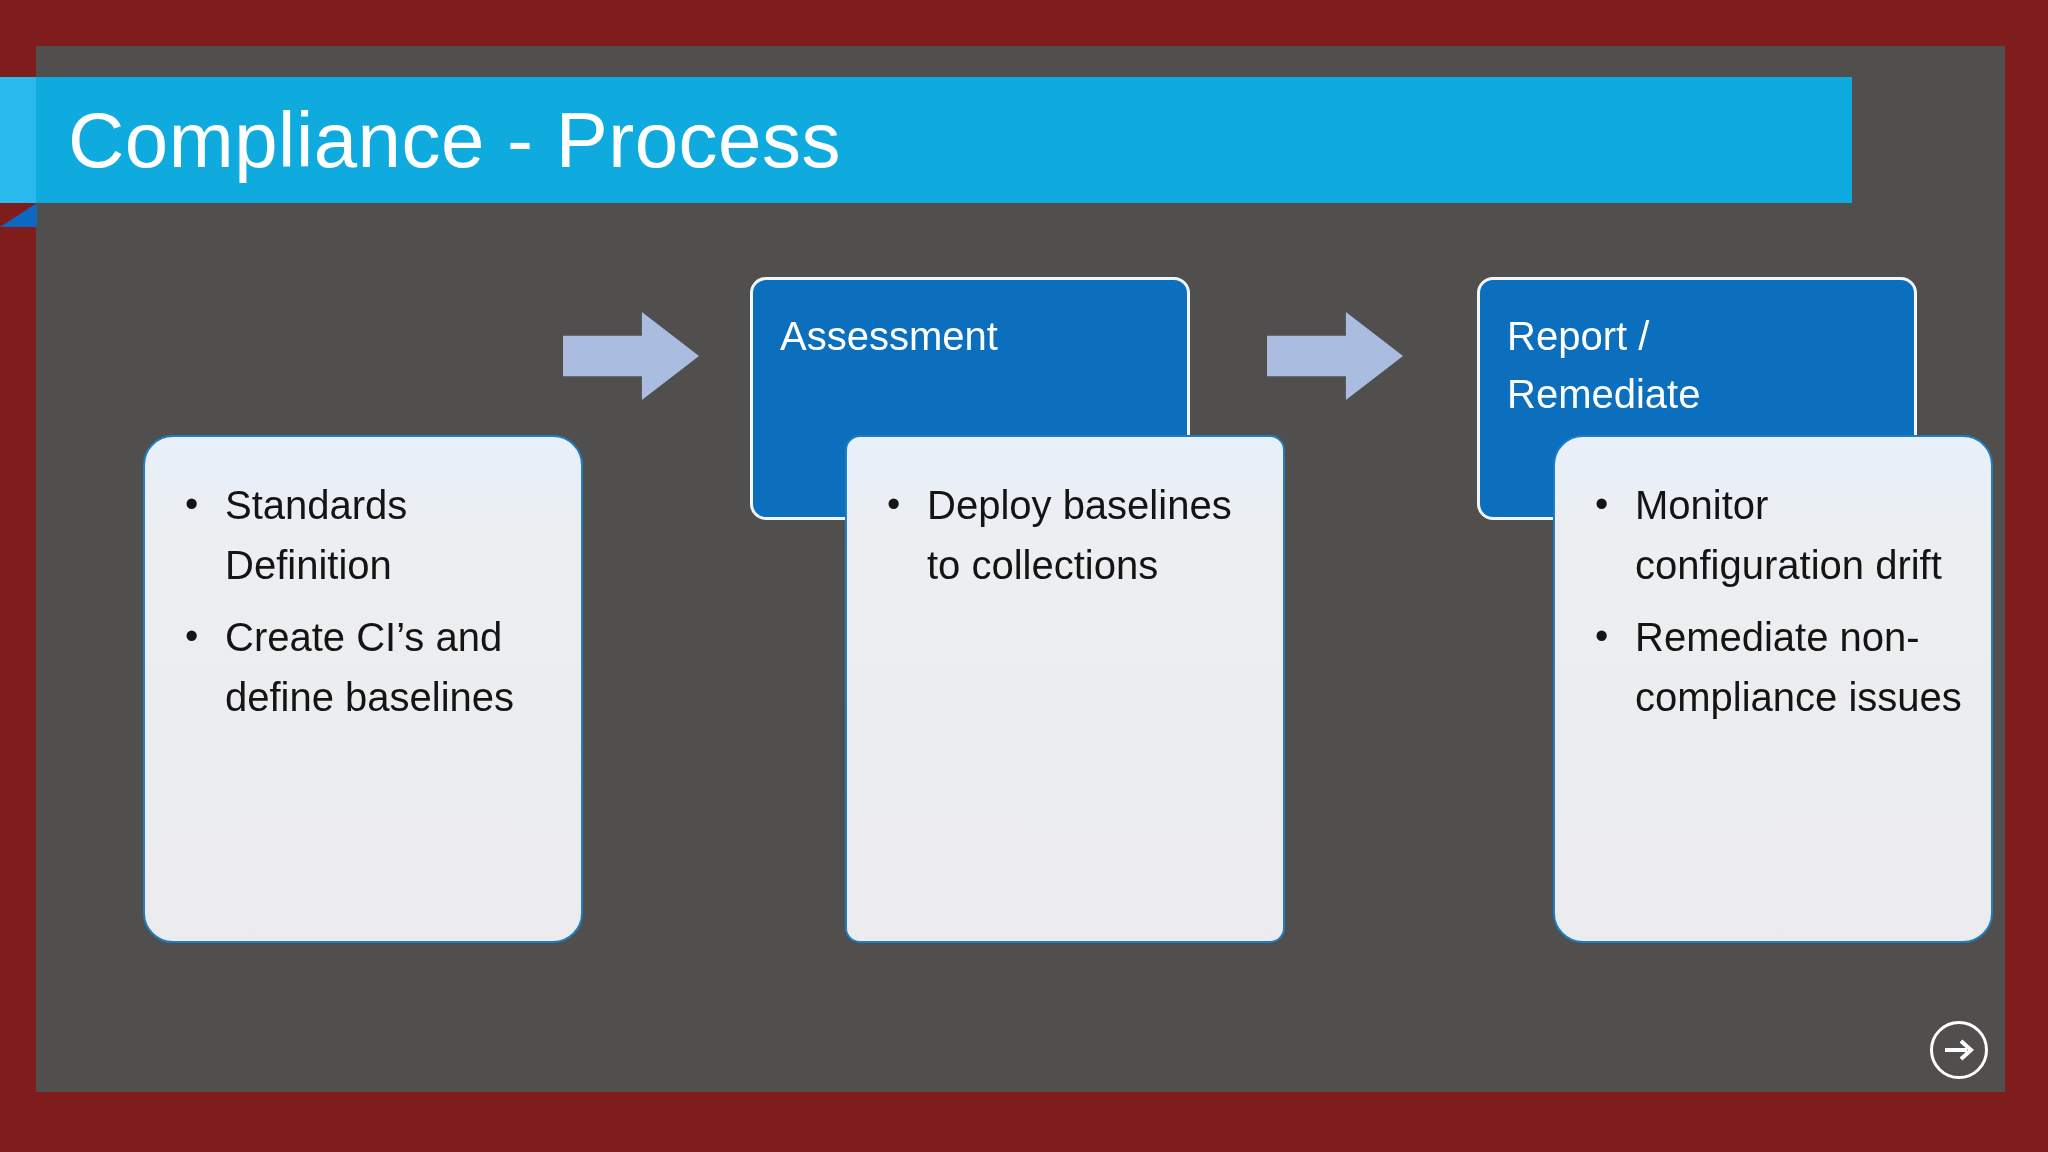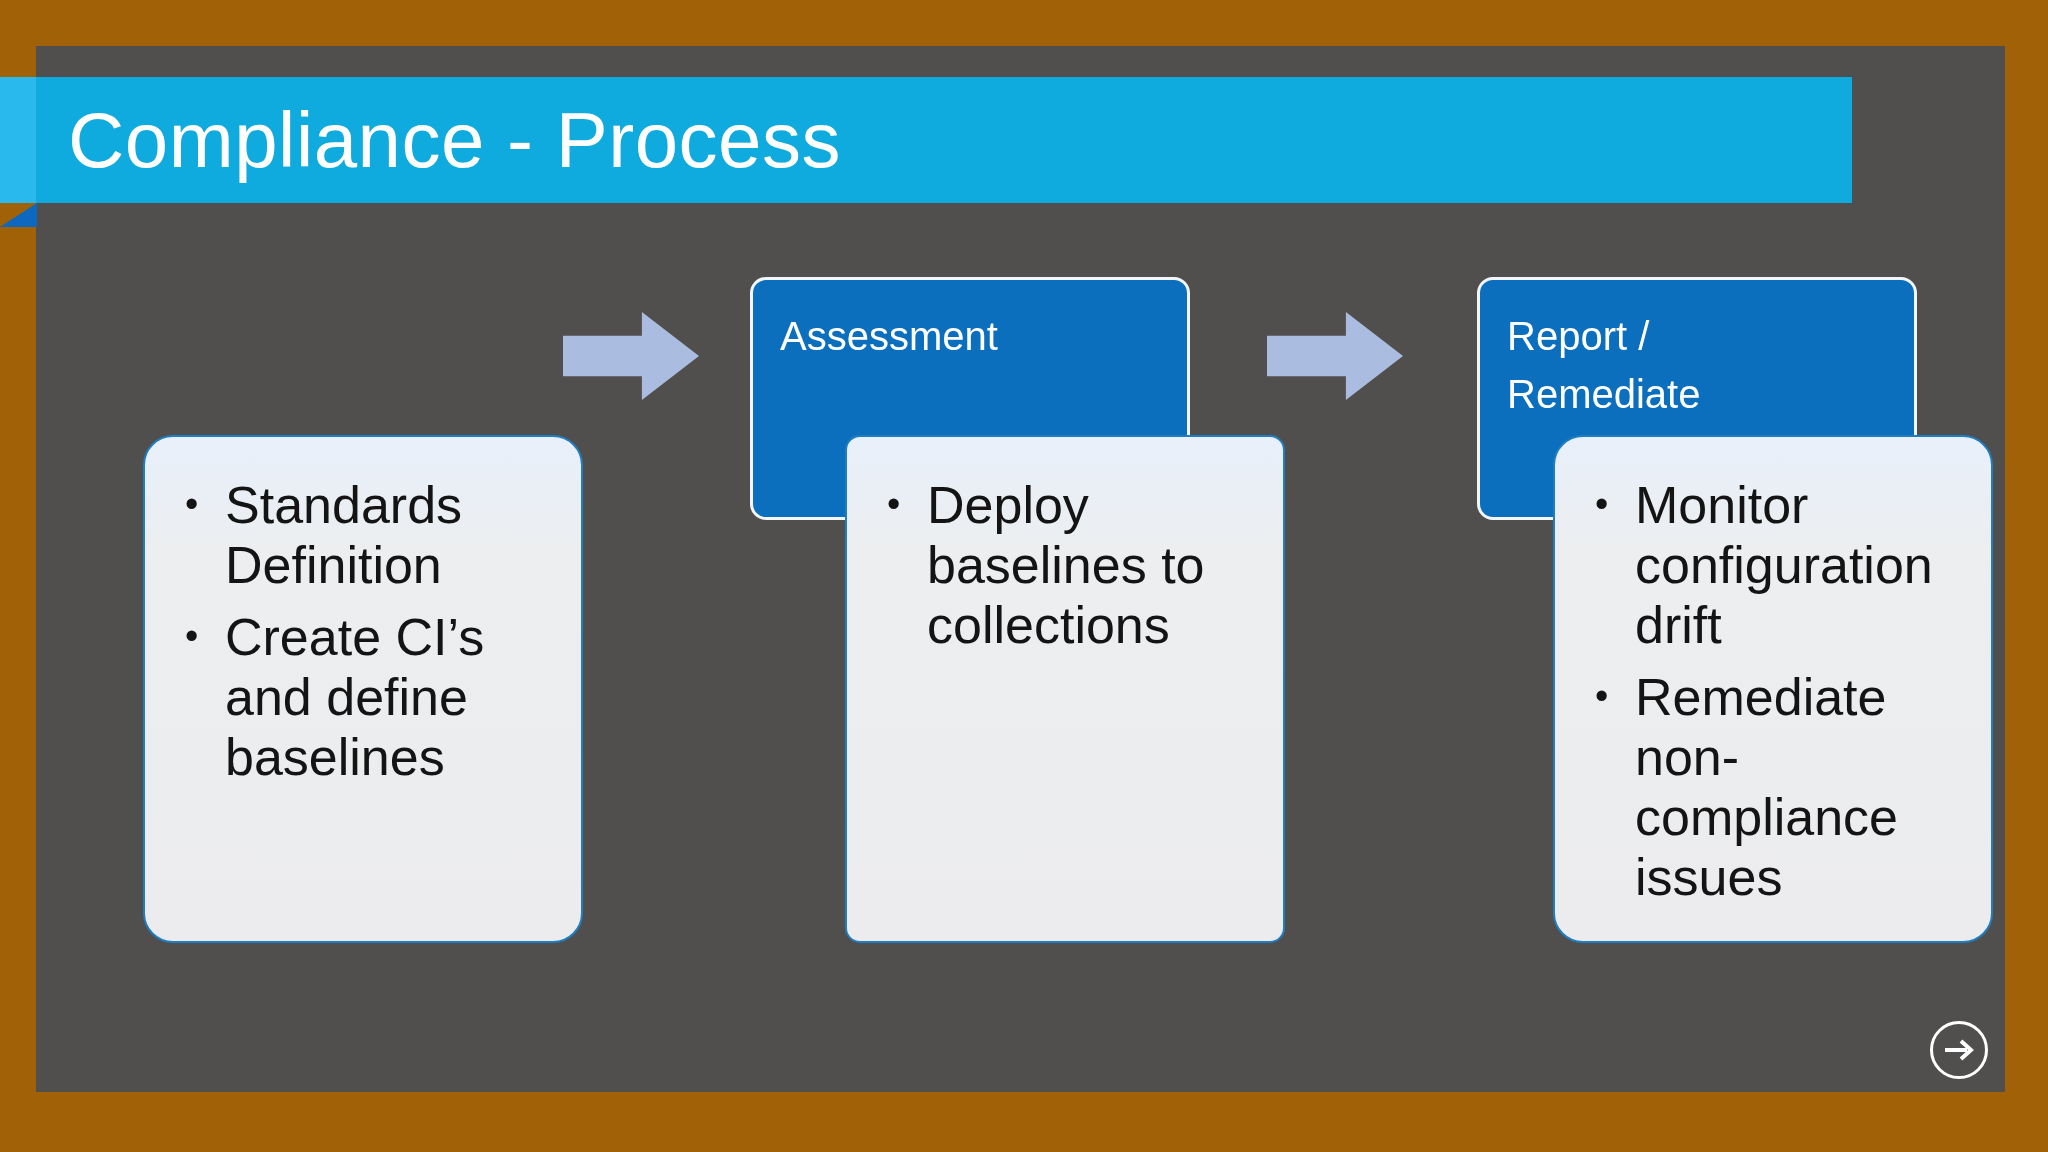--- a/index.html
+++ b/index.html
@@ -12,21 +12,21 @@
     height: 1152px;
     overflow: hidden;
     font-family: "Liberation Sans", sans-serif;
     -webkit-font-smoothing: antialiased;
   }
 
   #slide-root {
     position: relative;
     width: 2048px;
     height: 1152px;
-    background: #a16207;
+    background: #7f1d1d;
   }
 
   
   .slide-canvas {
     position: absolute;
     left: 36px;
     top: 46px;
     width: 1969px;
     height: 1046px;
     background: #514f4e;
@@ -138,21 +138,21 @@
 
   .card-list {
     margin: 0;
     padding: 38px 22px 0 34px;
     list-style: none;
   }
   .card-list li {
     position: relative;
     color: #141414;
     font-family: "Liberation Sans", sans-serif;
-    font-size: 52px;
+    font-size: 40px;
     font-weight: 400;
     line-height: 60px;
     padding-left: 46px;
     margin-bottom: 12px;
   }
   .card-list li::before {
     content: "\2022";
     position: absolute;
     left: 6px;
     top: -1px;

